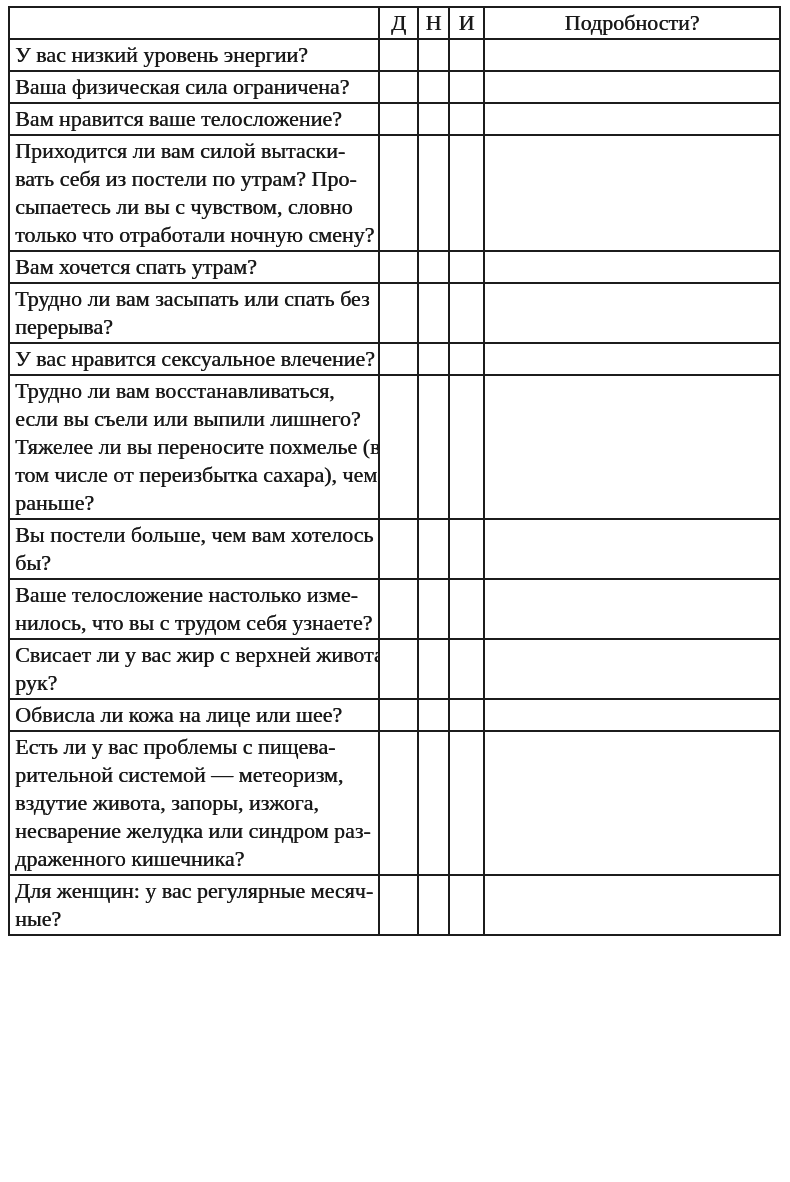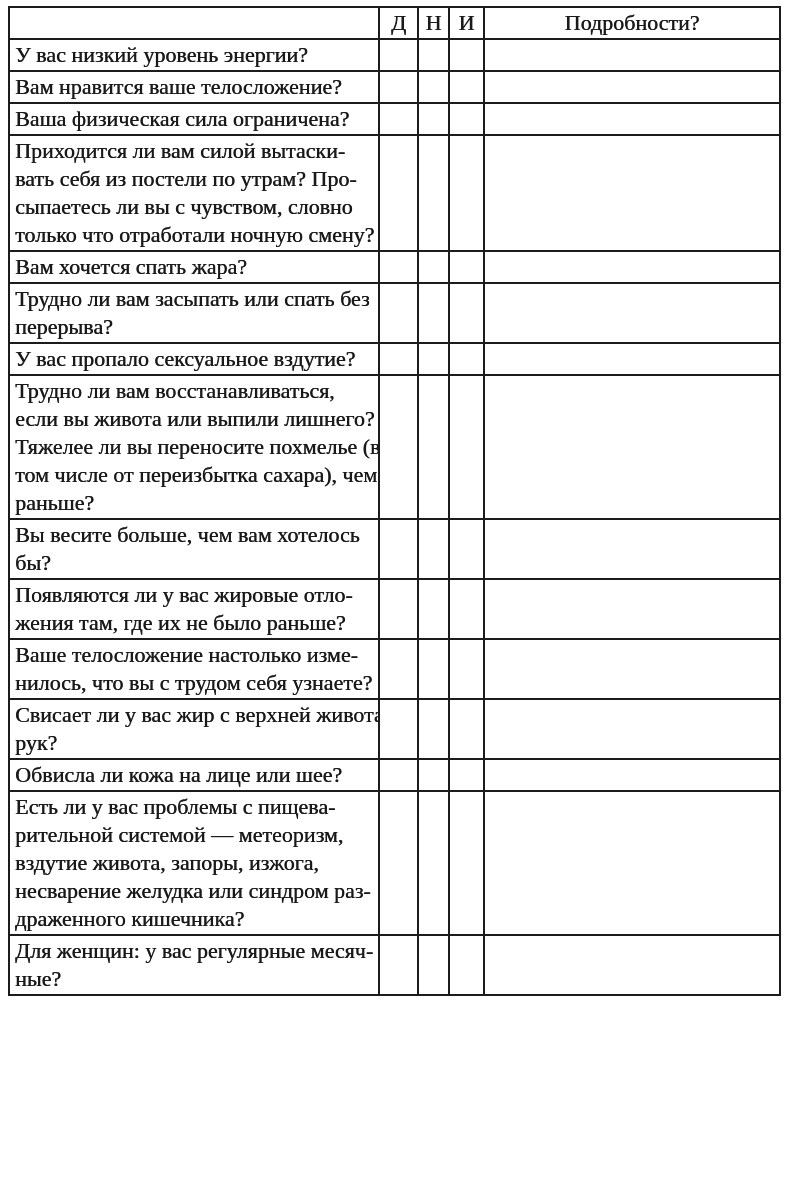--- a/index.html
+++ b/index.html
@@ -79,87 +79,79 @@
     </thead>
     <tbody>
         <tr>
     <td class="q-cell">У вас низкий уровень энергии?</td>
     <td class="a-cell"></td>
     <td class="a-cell"></td>
     <td class="a-cell"></td>
     <td class="d-cell"></td>
   </tr>
         <tr>
-    <td class="q-cell">Вам нравится ваше телосложение?</td>
+    <td class="q-cell">Ваша физическая сила ограничена?</td>
     <td class="a-cell"></td>
     <td class="a-cell"></td>
     <td class="a-cell"></td>
     <td class="d-cell"></td>
   </tr>
         <tr>
-    <td class="q-cell">Ваша физическая сила ограничена?</td>
+    <td class="q-cell">Вам нравится ваше телосложение?</td>
     <td class="a-cell"></td>
     <td class="a-cell"></td>
     <td class="a-cell"></td>
     <td class="d-cell"></td>
   </tr>
         <tr>
     <td class="q-cell">Приходится ли вам силой вытаски-
 вать себя из постели по утрам? Про-
 сыпаетесь ли вы с чувством, словно
 только что отработали ночную смену?</td>
     <td class="a-cell"></td>
     <td class="a-cell"></td>
     <td class="a-cell"></td>
     <td class="d-cell"></td>
   </tr>
         <tr>
-    <td class="q-cell">Вам хочется спать жара?</td>
+    <td class="q-cell">Вам хочется спать утрам?</td>
     <td class="a-cell"></td>
     <td class="a-cell"></td>
     <td class="a-cell"></td>
     <td class="d-cell"></td>
   </tr>
         <tr>
     <td class="q-cell">Трудно ли вам засыпать или спать без
 перерыва?</td>
     <td class="a-cell"></td>
     <td class="a-cell"></td>
     <td class="a-cell"></td>
     <td class="d-cell"></td>
   </tr>
         <tr>
-    <td class="q-cell">У вас пропало сексуальное вздутие?</td>
+    <td class="q-cell">У вас нравится сексуальное влечение?</td>
     <td class="a-cell"></td>
     <td class="a-cell"></td>
     <td class="a-cell"></td>
     <td class="d-cell"></td>
   </tr>
         <tr>
     <td class="q-cell">Трудно ли вам восстанавливаться,
-если вы живота или выпили лишнего?
+если вы съели или выпили лишнего?
 Тяжелее ли вы переносите похмелье (в
 том числе от переизбытка сахара), чем
 раньше?</td>
     <td class="a-cell"></td>
     <td class="a-cell"></td>
     <td class="a-cell"></td>
     <td class="d-cell"></td>
   </tr>
         <tr>
-    <td class="q-cell">Вы весите больше, чем вам хотелось
+    <td class="q-cell">Вы постели больше, чем вам хотелось
 бы?</td>
-    <td class="a-cell"></td>
-    <td class="a-cell"></td>
-    <td class="a-cell"></td>
-    <td class="d-cell"></td>
-  </tr>
-        <tr>
-    <td class="q-cell">Появляются ли у вас жировые отло-
-жения там, где их не было раньше?</td>
     <td class="a-cell"></td>
     <td class="a-cell"></td>
     <td class="a-cell"></td>
     <td class="d-cell"></td>
   </tr>
         <tr>
     <td class="q-cell">Ваше телосложение настолько изме-
 нилось, что вы с трудом себя узнаете?</td>
     <td class="a-cell"></td>
     <td class="a-cell"></td>

